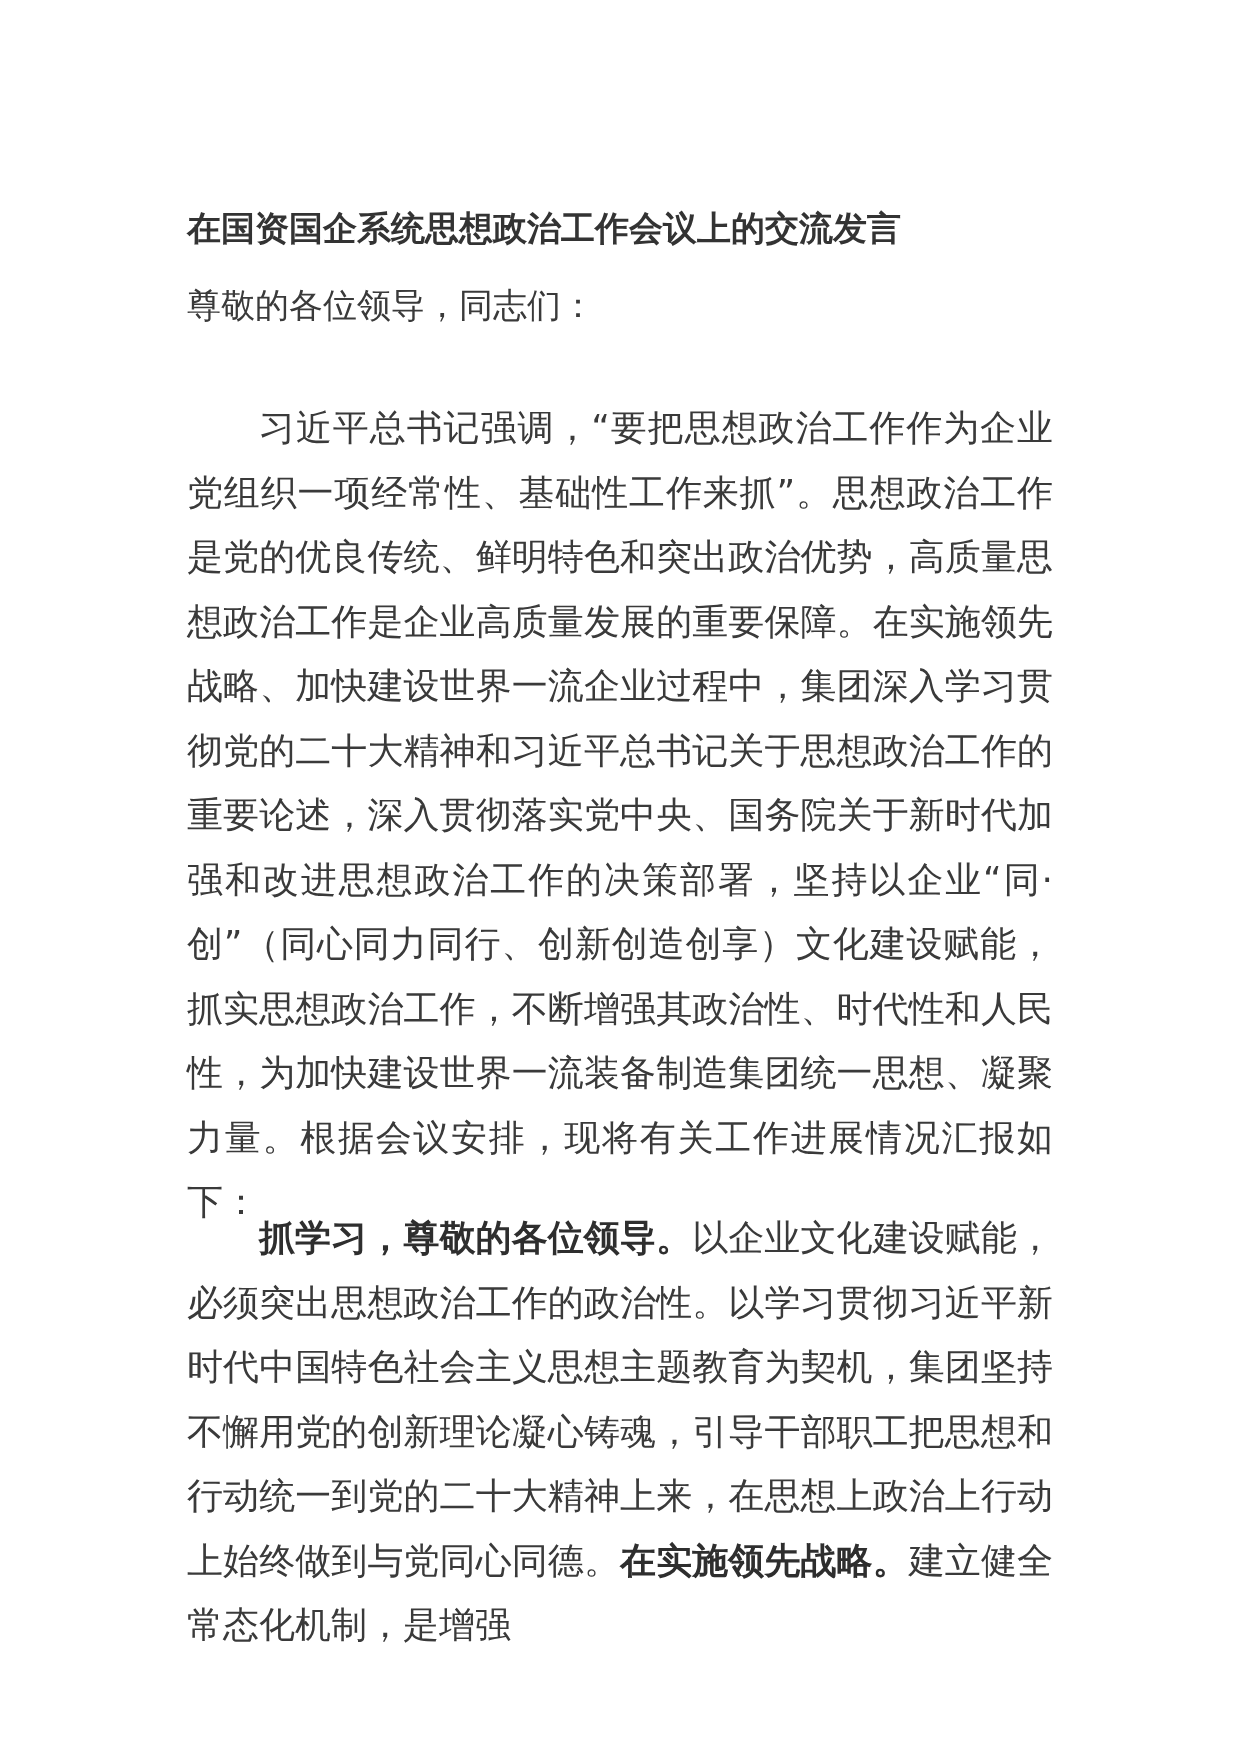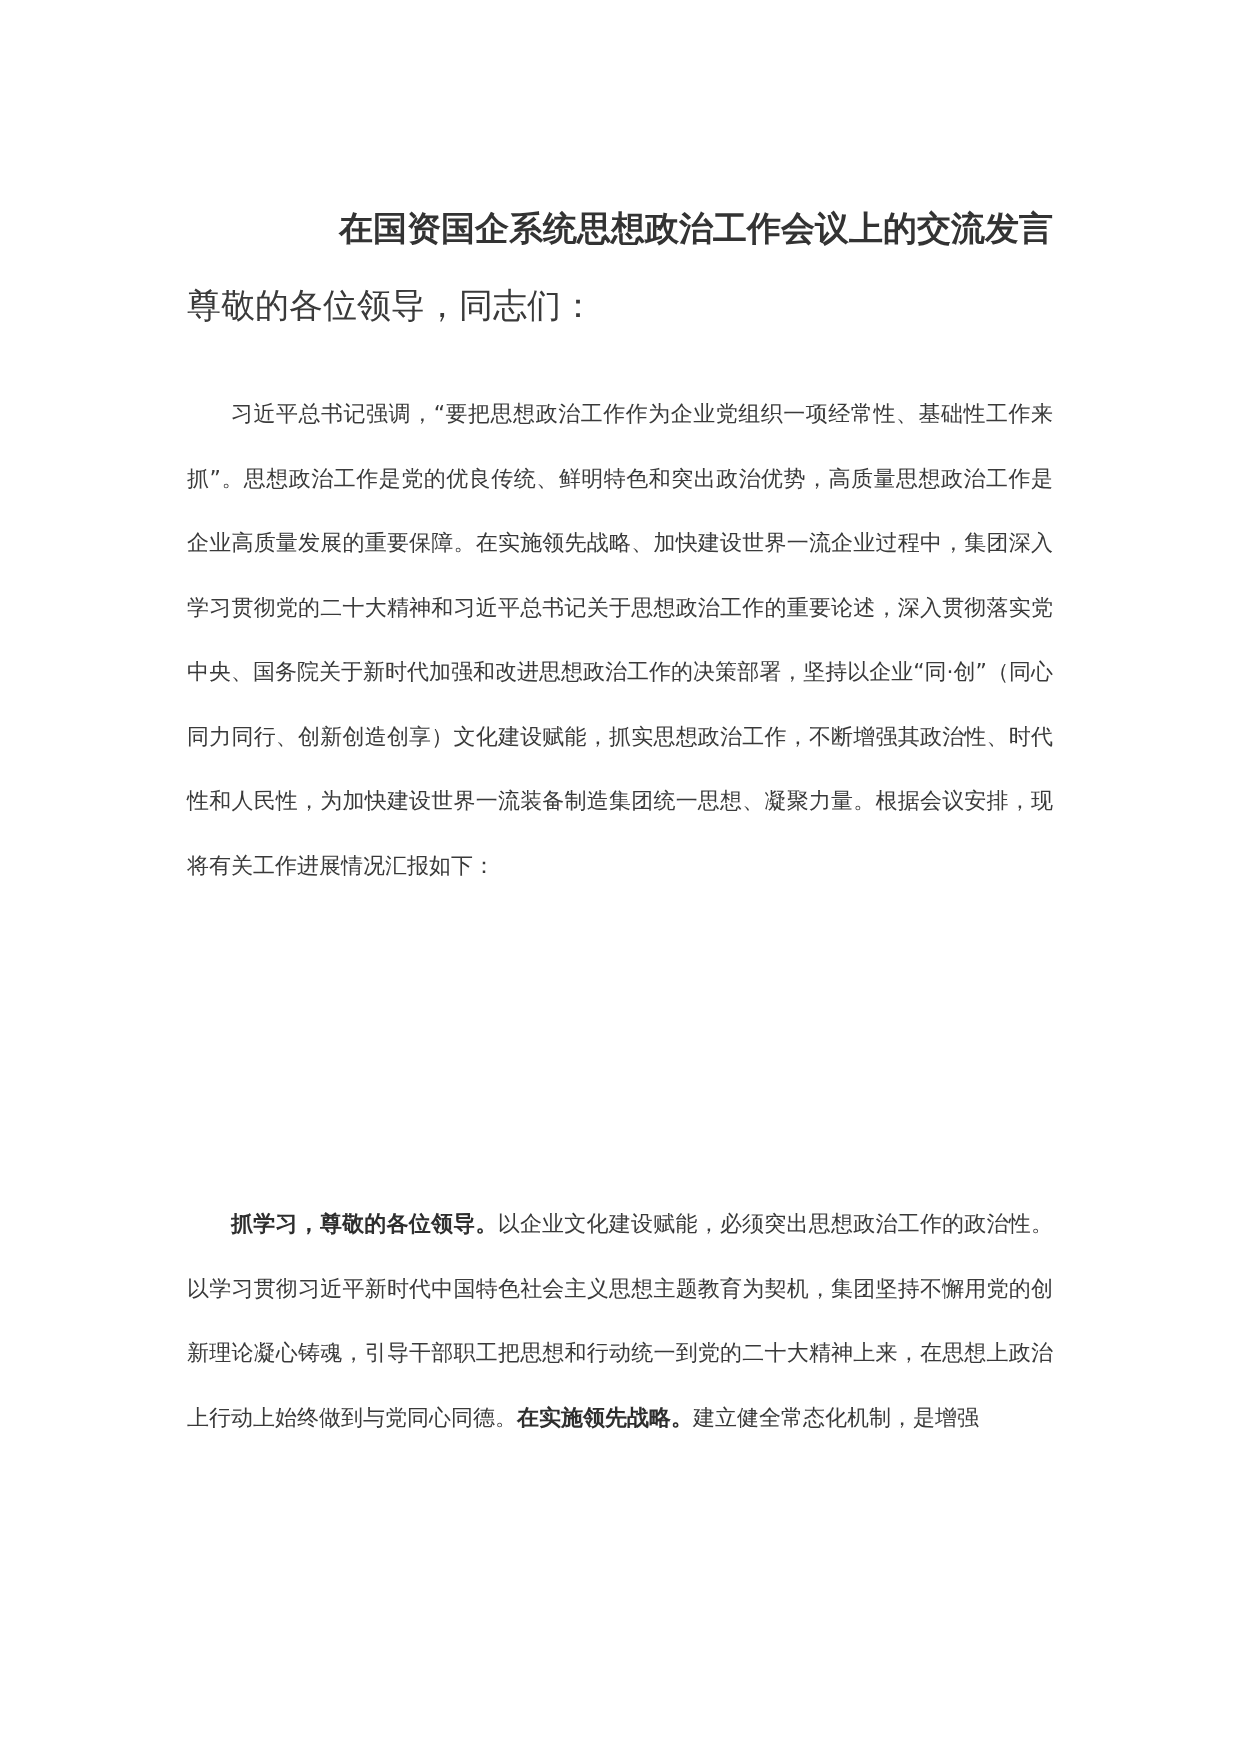--- a/index.html
+++ b/index.html
@@ -19,21 +19,21 @@
       position: absolute;
       left: 187px;
       top: 0;
       width: 866px;
     }
     .doc-title {
       position: absolute;
       top: 205px;
       left: 0;
       width: 866px;
-      text-align: right;
+      text-align: left;
       font-size: 34px;
       font-weight: bold;
       color: #333333;
       letter-spacing: 0px;
       line-height: 46px;
       white-space: nowrap;
     }
     .salutation {
       position: absolute;
       top: 282px;
@@ -41,21 +41,21 @@
       font-size: 34px;
       line-height: 46px;
       white-space: nowrap;
       color: #3a3a3a;
       text-align: center;
     }
     .para {
       position: absolute;
       left: 0;
       width: 866px;
-      font-size: 22px;
+      font-size: 36px;
       line-height: 64.5px;
       text-align: justify;
       text-indent: 2em;
       color: #3a3a3a;
       word-break: break-all;
     }
     .para-1 { top: 360px; }
     .para-2 { top: 1170px; }
     .bold {
       font-weight: bold;

